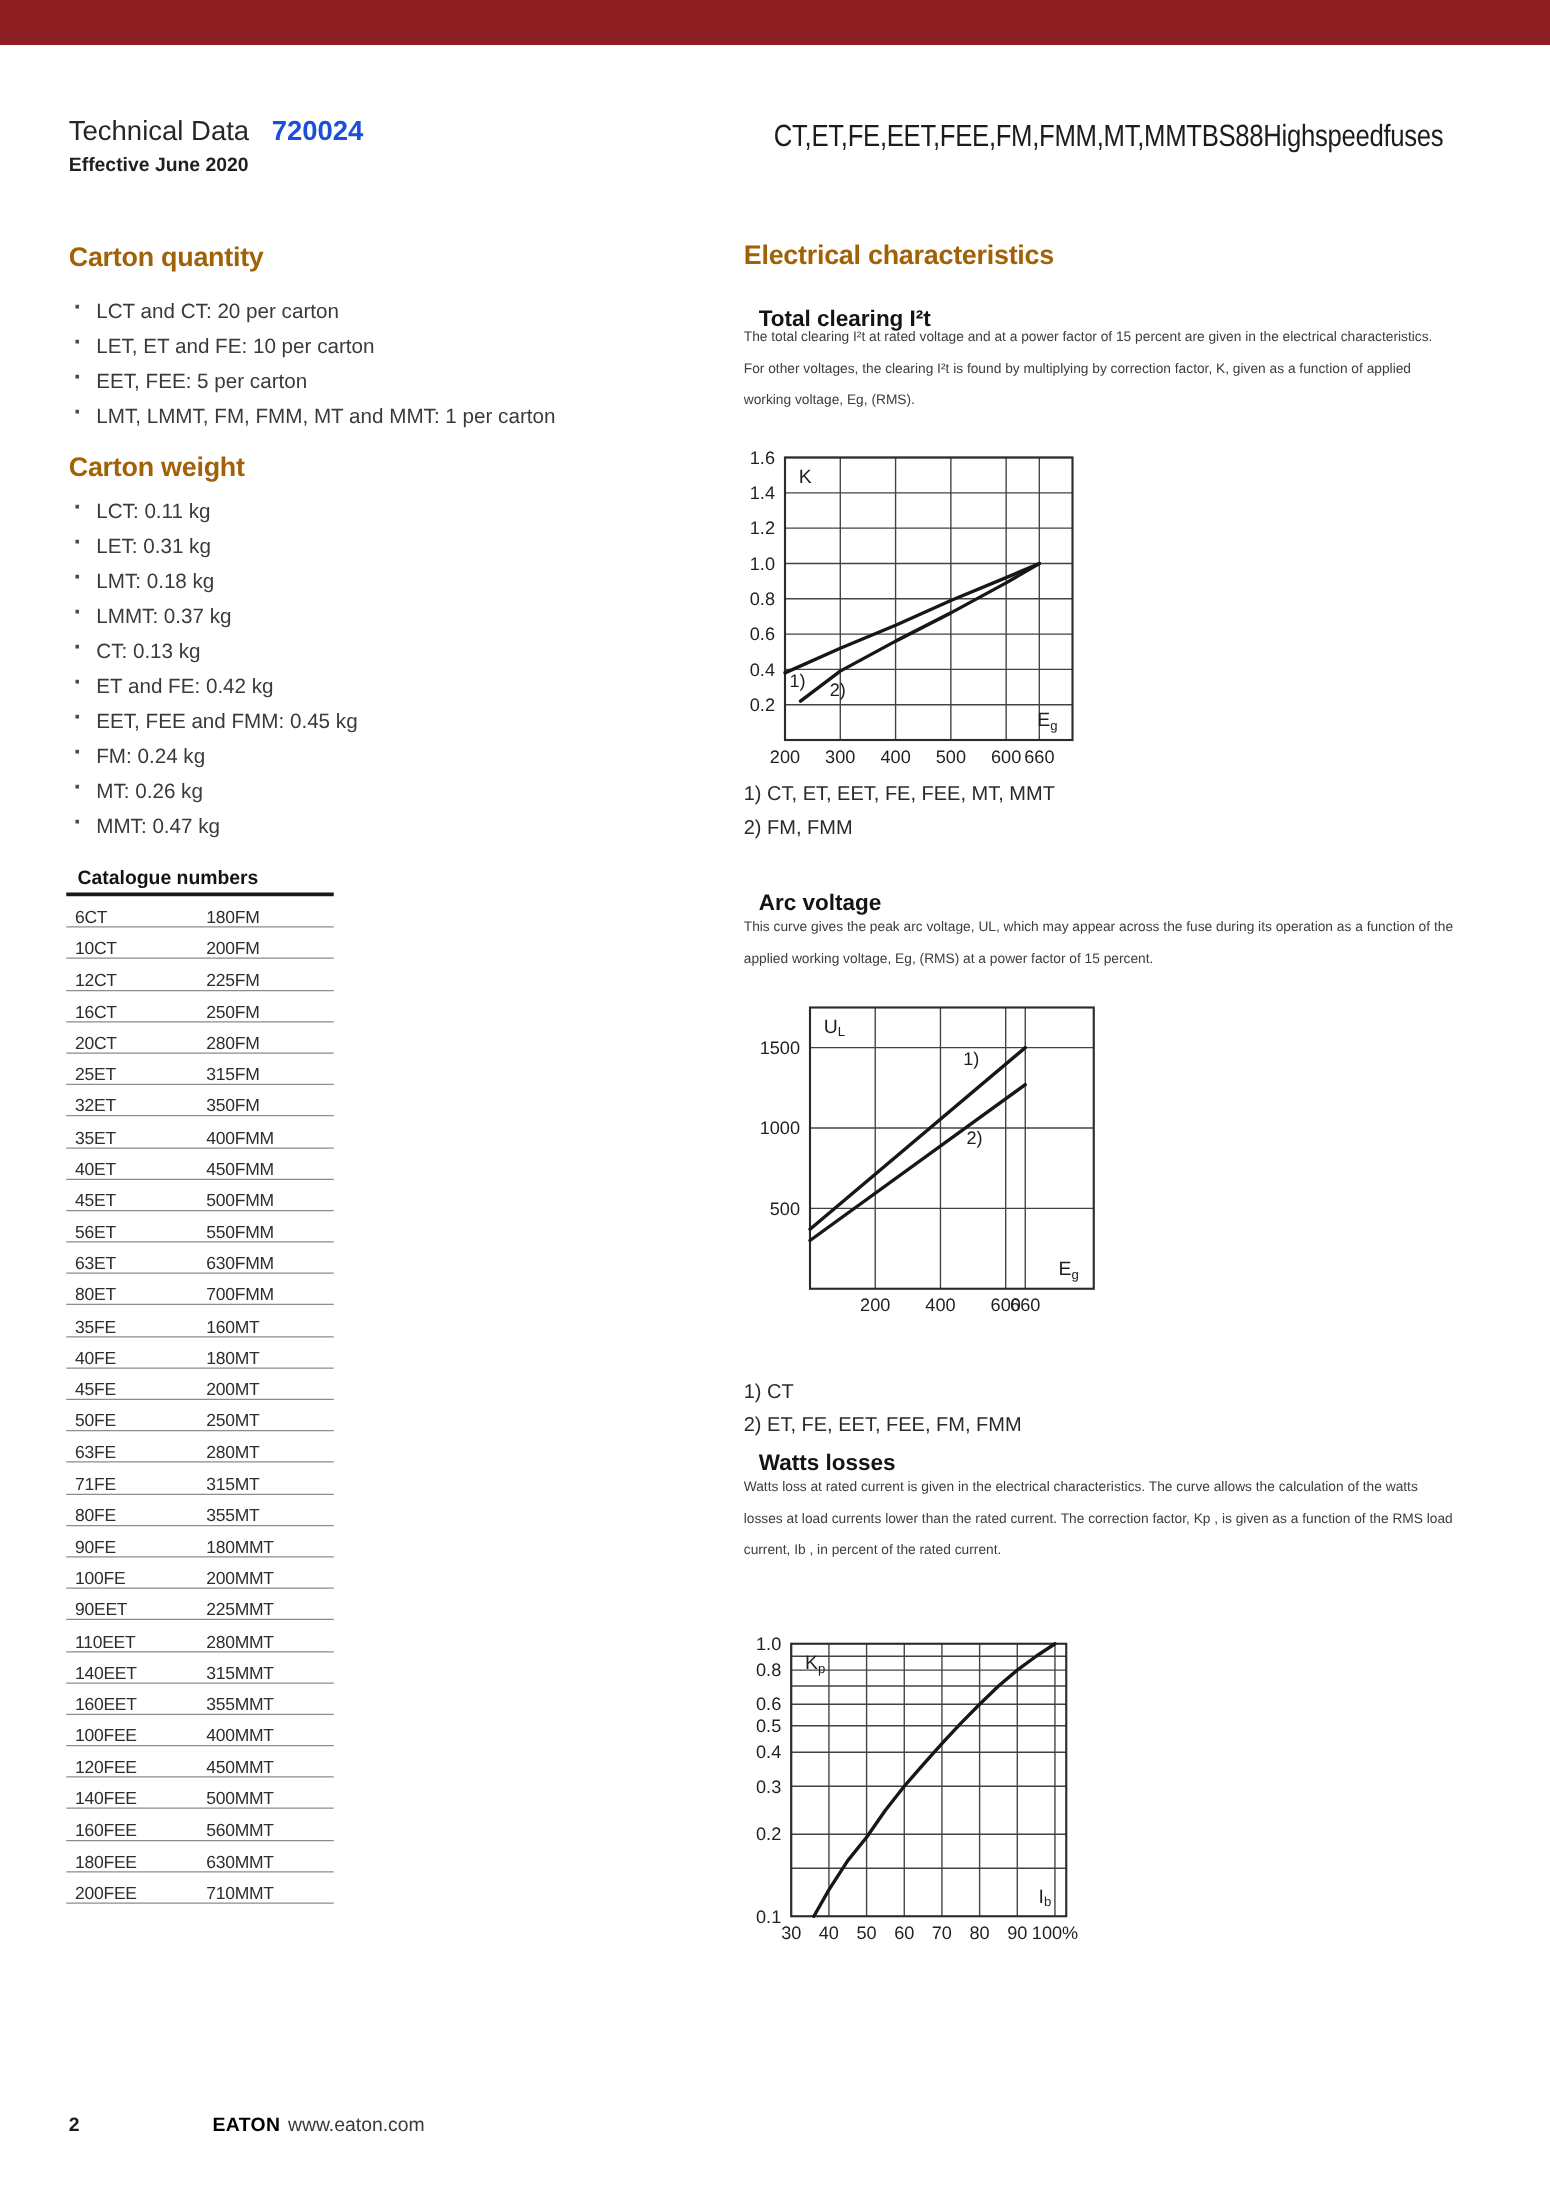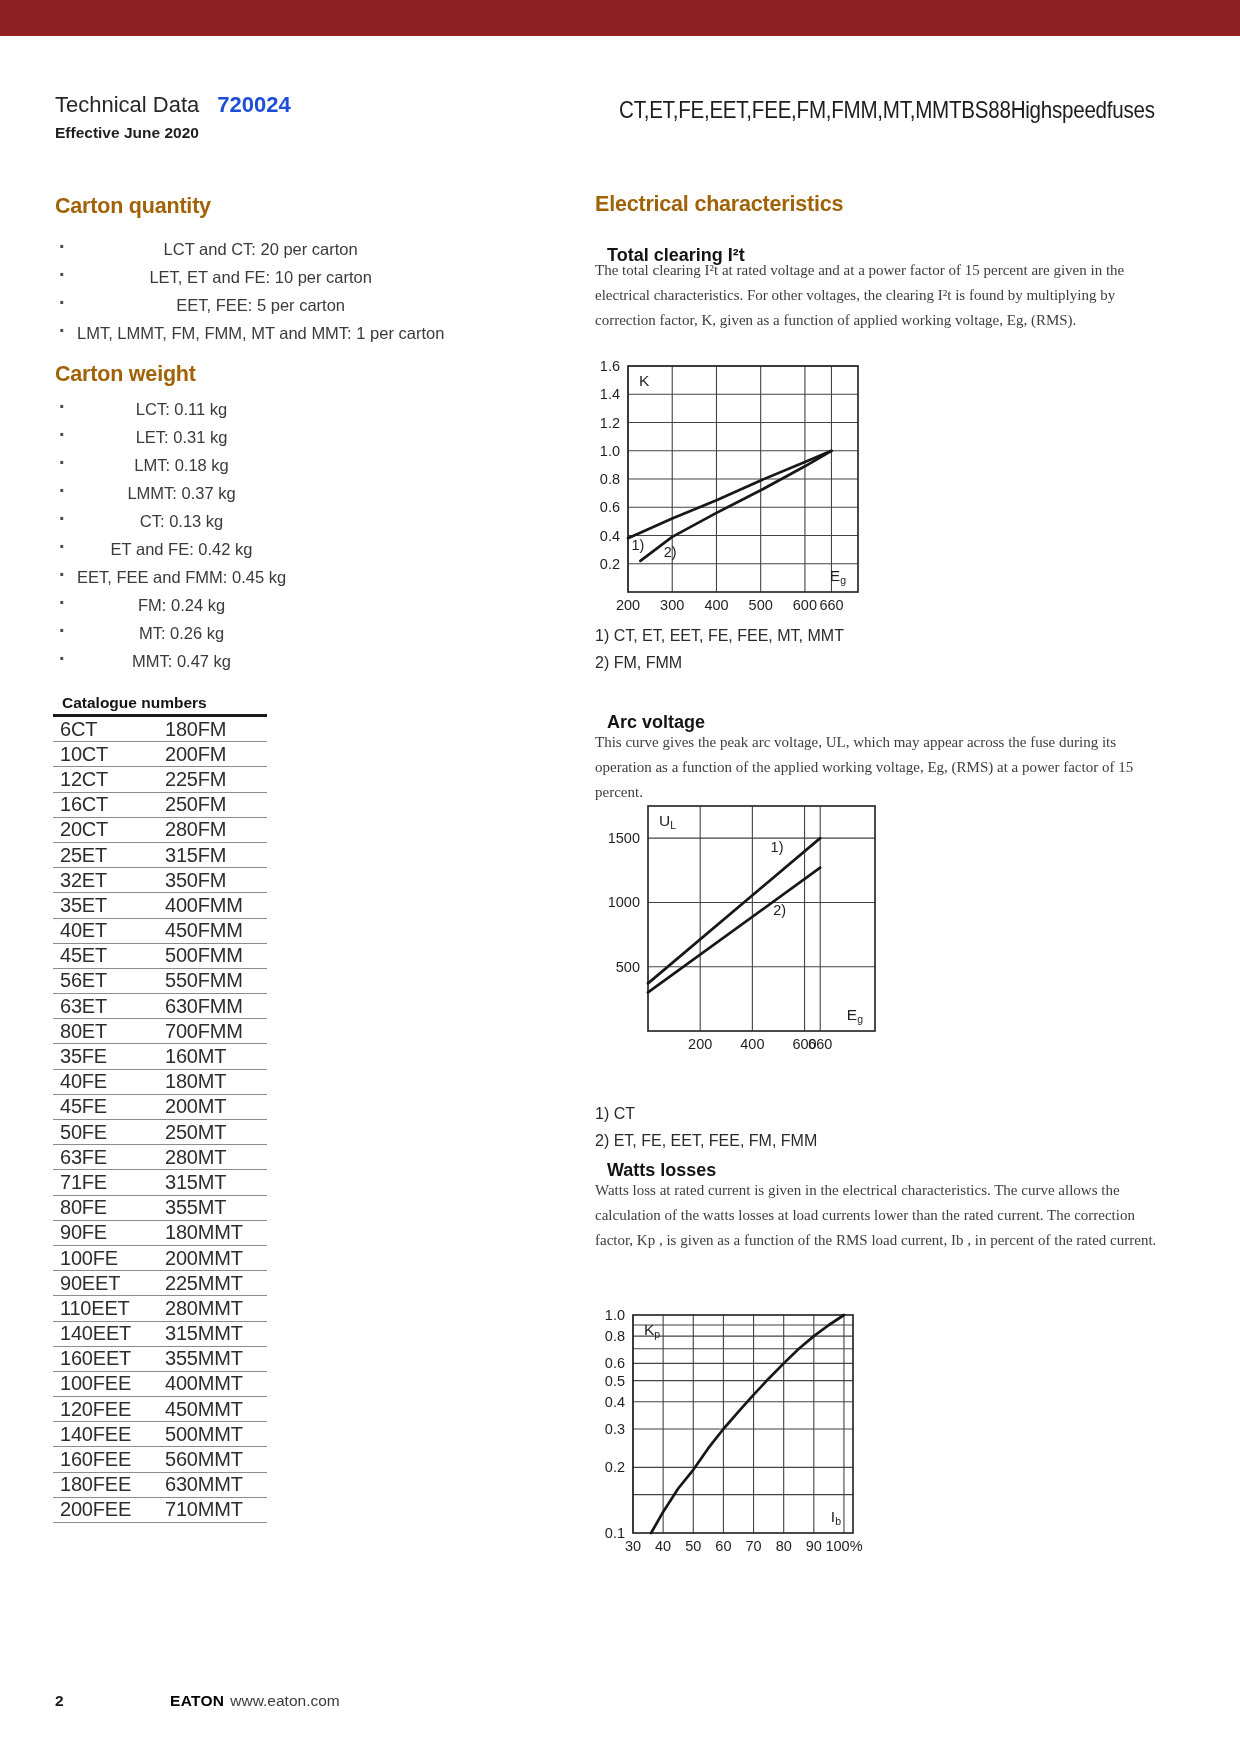--- a/index.html
+++ b/index.html
@@ -12,38 +12,38 @@
   .doc-title{left:55px;top:92px;font-size:22px;color:#262626;white-space:nowrap;}
   .doc-title .num{font-weight:bold;margin-left:18px;color:#1d4ed8;}
   .effective{left:55px;top:124px;font-size:15.5px;font-weight:bold;color:#1f1f1f;}
   .product-title{right:85px;top:96px;font-size:24.5px;color:#1c1c1c;white-space:nowrap;
        transform:scaleX(.84);transform-origin:100% 0;letter-spacing:-.3px;}
   
   h2.sec{margin:0;font-size:21.5px;font-weight:bold;color:#a16207;letter-spacing:-.2px;}
   h3.sub{margin:12px;font-size:18px;font-weight:bold;color:#141414;}
   .h-cq{left:55px;top:194px;}
   .h-cw{left:55px;top:362px;}
-  ul.blist{list-style:none;margin:0;padding:0;text-align:center;}
+  ul.blist{list-style:none;margin:0;padding:0;}
   ul.blist li{position:relative;padding-left:22px;margin-bottom:9px;
       font-size:16.5px;line-height:19px;color:#3a3a3a;white-space:nowrap;}
   ul.blist li::before{content:"·";position:absolute;left:4px;top:-3px;font-size:20px;font-weight:bold;color:#4a4a4a;}
   .list-cq{left:55px;top:240px;}
   .list-cw{left:55px;top:400px;}
   .cat-head{left:62px;top:694px;font-size:15.5px;font-weight:bold;color:#141414;}
   .cat-table{left:53px;top:714px;width:214px;border-top:3px solid #1a1a1a;}
-  .cat-row{display:flex;height:24.2px;align-items:center;border-bottom:1.4px solid #8c8c8c;
-      font-size:20px;color:#2d2d2d;letter-spacing:-.2px;}
+  .cat-row{display:flex;height:24.2px;align-items:flex-end;border-bottom:1.4px solid #8c8c8c;
+      font-size:14px;color:#2d2d2d;letter-spacing:-.2px;}
   .cat-row .c1{width:105px;padding-left:7px;}
   .cat-row .c2{flex:1;}
   
   .h-ec{left:595px;top:192px;font-size:22.5px;}
   .h-tc{left:595px;top:233px;}
   .h-av{left:595px;top:700px;}
   .h-wl{left:595px;top:1148px;}
-  p.body{margin:0;font-size:15px;line-height:25px;color:#3d3d3d;width:568px;font-family:Liberation Serif, serif;}
+  p.body{margin:0;font-size:11px;line-height:25px;color:#3d3d3d;width:568px;}
   .p-tc{left:595px;top:258px;}
   .p-av{left:595px;top:730px;}
   .p-wl{left:595px;top:1178px;}
   .chart{position:absolute;}
   .notes{position:absolute;left:595px;font-size:16px;color:#2a2a2a;}
   .notes div{margin-bottom:8px;line-height:19px;}
   .n1{top:626px;} .n2{top:1068px;margin-top:36px;}
   
   svg text{font-family:"Liberation Sans","DejaVu Sans",sans-serif;}
   .grid{stroke:#434343;stroke-width:1.1;}

